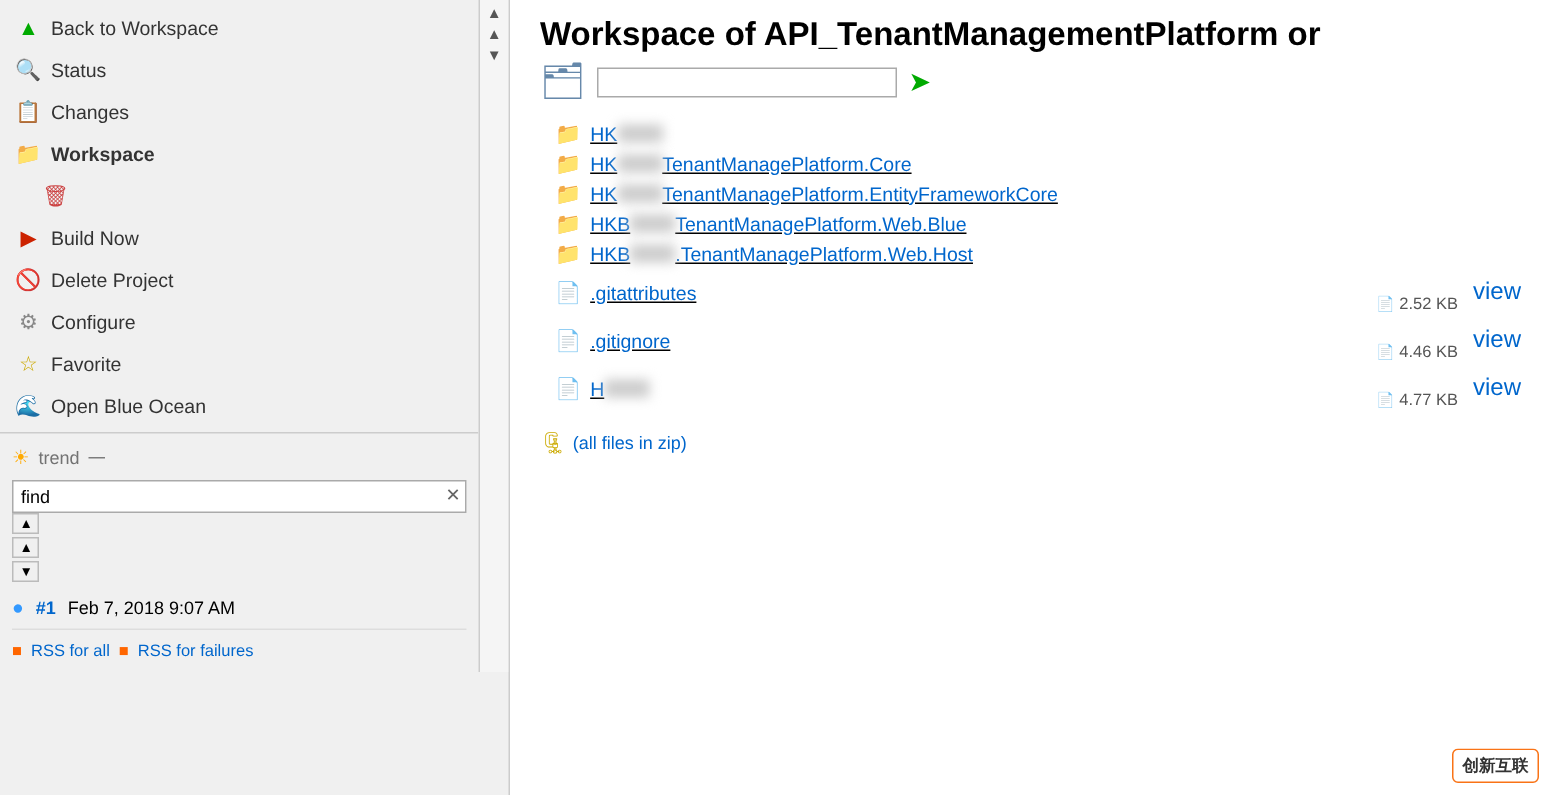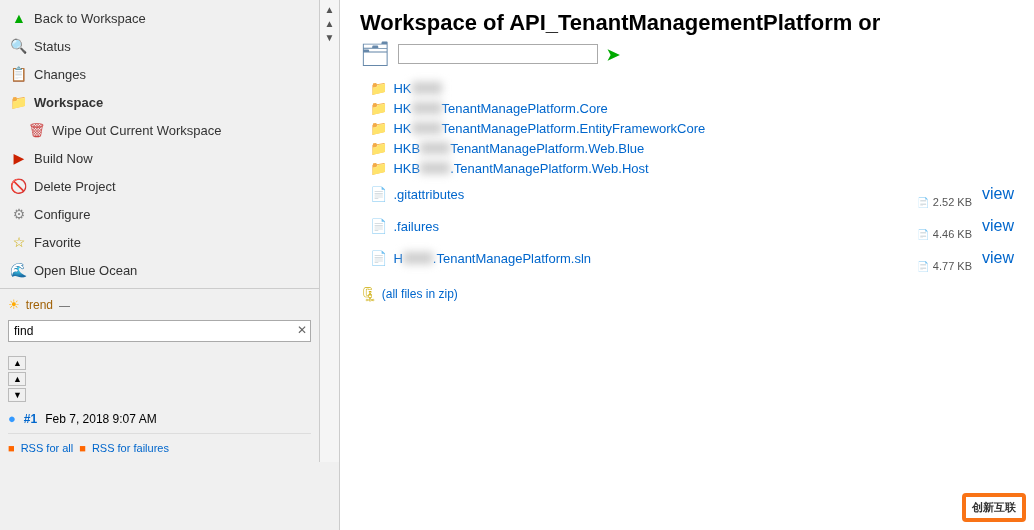--- a/index.html
+++ b/index.html
@@ -47,37 +47,37 @@
       margin-bottom: 8px;
     }
 
     .build-history-title {
       font-weight: bold;
       font-size: 13px;
       flex: 1;
     }
 
     .trend-link {
-      color: #a16207;
+      color: #737373;
       text-decoration: none;
       font-size: 12px;
       cursor: pointer;
     }
 
     .build-search {
       width: 100%;
       padding: 3px 20px 3px 5px;
       border: 1px solid #aaa;
       font-size: 12px;
       position: relative;
     }
 
     .search-wrap {
       position: relative;
-      margin-bottom: 14px;
+      margin-bottom: 0;
     }
 
     .search-clear {
       position: absolute;
       right: 4px;
       top: 3px;
       color: #666;
       cursor: pointer;
       font-size: 12px;
     }
@@ -246,28 +246,29 @@
 
     .sidebar-content {
       flex: 1;
     }
 
     
     .file-name-parts {
       display: flex;
       align-items: center;
       gap: 0;
+      text-decoration: underline;
     }
 
     .watermark {
       position: fixed;
       bottom: 8px;
       right: 8px;
       background: #fff;
-      border: 4px solid #f97316;
+      border: 1px solid #f97316;
       border-radius: 4px;
       padding: 3px 6px;
       font-size: 11px;
       color: #333;
       font-weight: bold;
     }
   </style>
 </head>
 <body>
 
@@ -288,21 +289,20 @@
             <div class="sidebar-item">
               <span class="icon icon-changes">📋</span>
               <span>Changes</span>
             </div>
             <div class="sidebar-item bold">
               <span class="icon icon-folder">📁</span>
               <span>Workspace</span>
             </div>
             <div class="sidebar-item sub-item">
               <span class="icon icon-wipe">🗑</span>
-              <span>Wipe Out Current Workspace</span>
             </div>
             <div class="sidebar-item">
               <span class="icon icon-build">▶</span>
               <span>Build Now</span>
             </div>
             <div class="sidebar-item">
               <span class="icon icon-delete">🚫</span>
               <span>Delete Project</span>
             </div>
             <div class="sidebar-item">
@@ -420,31 +420,30 @@
           <span class="file-icon">📄</span>
           <span class="file-name-parts">
             <a href="#" class="file-link">.gitattributes</a>
           </span>
           <span class="file-size"><span style="font-size:10px;">📄</span> 2.52 KB</span>
           <a href="#" class="file-view">view</a>
         </li>
         <li>
           <span class="file-icon">📄</span>
           <span class="file-name-parts">
-            <a href="#" class="file-link">.failures</a>
+            <a href="#" class="file-link">.gitignore</a>
           </span>
           <span class="file-size"><span style="font-size:10px;">📄</span> 4.46 KB</span>
           <a href="#" class="file-view">view</a>
         </li>
         <li>
           <span class="file-icon">📄</span>
           <span class="file-name-parts">
             <a href="#" class="file-link">H</a>
             <span class="blurred"></span>
-            <a href="#" class="file-link">.TenantManagePlatform.sln</a>
           </span>
           <span class="file-size"><span style="font-size:10px;">📄</span> 4.77 KB</span>
           <a href="#" class="file-view">view</a>
         </li>
       </ul>
 
     <div class="zip-row">
       <span style="font-size:14px;color:#ccaa00;margin-right:4px;">🗜</span>
       <a class="zip-link">(all files in zip)</a>
     </div>

